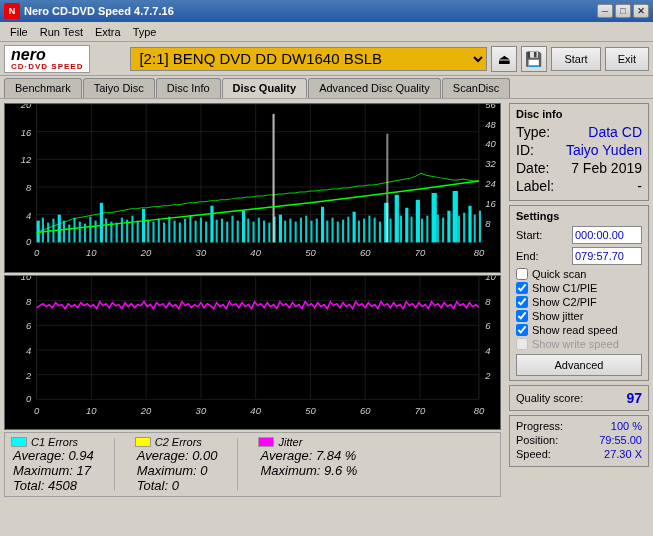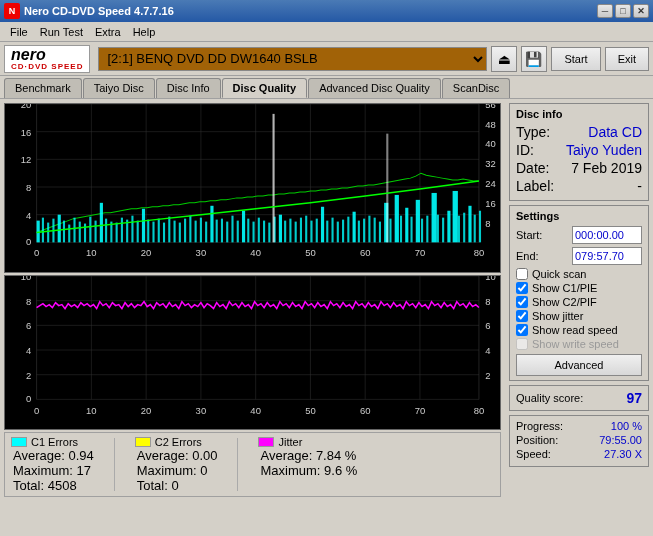--- a/index.html
+++ b/index.html
@@ -12,34 +12,34 @@
     .title-bar-controls { display: flex; gap: 2px; }
     .title-btn { width: 16px; height: 14px; background: linear-gradient(to bottom, #e8e8e8, #c8c8c8); border: 1px solid #888; border-radius: 2px; display: flex; align-items: center; justify-content: center; font-size: 9px; cursor: pointer; color: #333; }
     
     
     .menu-bar { height: 20px; background: #d4d0c8; display: flex; align-items: center; padding: 0 4px; border-bottom: 1px solid #a0a0a0; }
     .menu-item { padding: 2px 6px; font-size: 11px; cursor: pointer; }
     
     
     .toolbar { height: 34px; background: #d4d0c8; display: flex; align-items: center; padding: 2px 4px; gap: 4px; border-bottom: 1px solid #a0a0a0; }
     .nero-logo { display: flex; align-items: center; background: white; padding: 2px 6px; border: 1px solid #999; height: 28px; margin-right: 4px; }
-    .drive-select { flex: 1; height: 24px; background: #a16207; border: 1px solid #888; padding: 0 4px; font-size: 13px; }
+    .drive-select { flex: 1; height: 24px; background: #eab308; border: 1px solid #888; padding: 0 4px; font-size: 15px; margin-left: 32px; }
     .toolbar-icon-btn { width: 26px; height: 26px; background: linear-gradient(to bottom, #f0f0f0, #d8d8d8); border: 1px solid #888; display: flex; align-items: center; justify-content: center; cursor: pointer; font-size: 14px; }
     .toolbar-btn { height: 24px; padding: 0 12px; background: linear-gradient(to bottom, #f0f0f0, #d8d8d8); border: 1px solid #888; cursor: pointer; font-size: 11px; }
     
     
     .tabs { display: flex; padding: 2px 4px 0; background: #d4d0c8; border-bottom: 1px solid #a0a0a0; gap: 1px; }
     .tab { padding: 3px 10px; font-size: 11px; background: #c0bdb5; border: 1px solid #888; border-bottom: none; cursor: pointer; border-radius: 3px 3px 0 0; }
     .tab.active { background: #d4d0c8; font-weight: bold; border-bottom: 1px solid #d4d0c8; z-index: 1; }
     
     
     .main { display: flex; height: 418px; background: #d4d0c8; }
     
     
-    .chart-area { flex: 1; padding: 4px; display: flex; flex-direction: column; gap: 2px; }
+    .chart-area { flex: 1; padding: 4px; display: flex; flex-direction: column; gap: 2px; font-style: italic; }
     
     
     .chart-container { background: #000; border: 1px solid #666; position: relative; }
     .chart-top { height: 170px; }
     .chart-bottom { height: 155px; }
     
     
     .legend { display: flex; gap: 16px; padding: 3px 6px; background: #d4d0c8; border: 1px solid #a0a0a0; }
     .legend-item { display: flex; flex-direction: column; }
     .legend-header { display: flex; align-items: center; gap: 4px; font-size: 11px; }
@@ -83,21 +83,21 @@
     <div class="title-btn">─</div>
     <div class="title-btn">□</div>
     <div class="title-btn">✕</div>
   </div>
 </div>
 
 <div class="menu-bar">
   <span class="menu-item">File</span>
   <span class="menu-item">Run Test</span>
   <span class="menu-item">Extra</span>
-  <span class="menu-item">Help</span>
+  <span class="menu-item">Type</span>
 </div>
 
 <div class="toolbar">
   <div class="nero-logo">
     <div style="display:flex; flex-direction:column; line-height:1;">
       <span style="font-size:16px; font-weight:bold; font-style:italic; color:#000;">nero</span>
       <span style="font-size:8px; color:#cc0000; font-weight:bold; letter-spacing:1px;">CD·DVD SPEED</span>
     </div>
   </div>
   <select class="drive-select">

